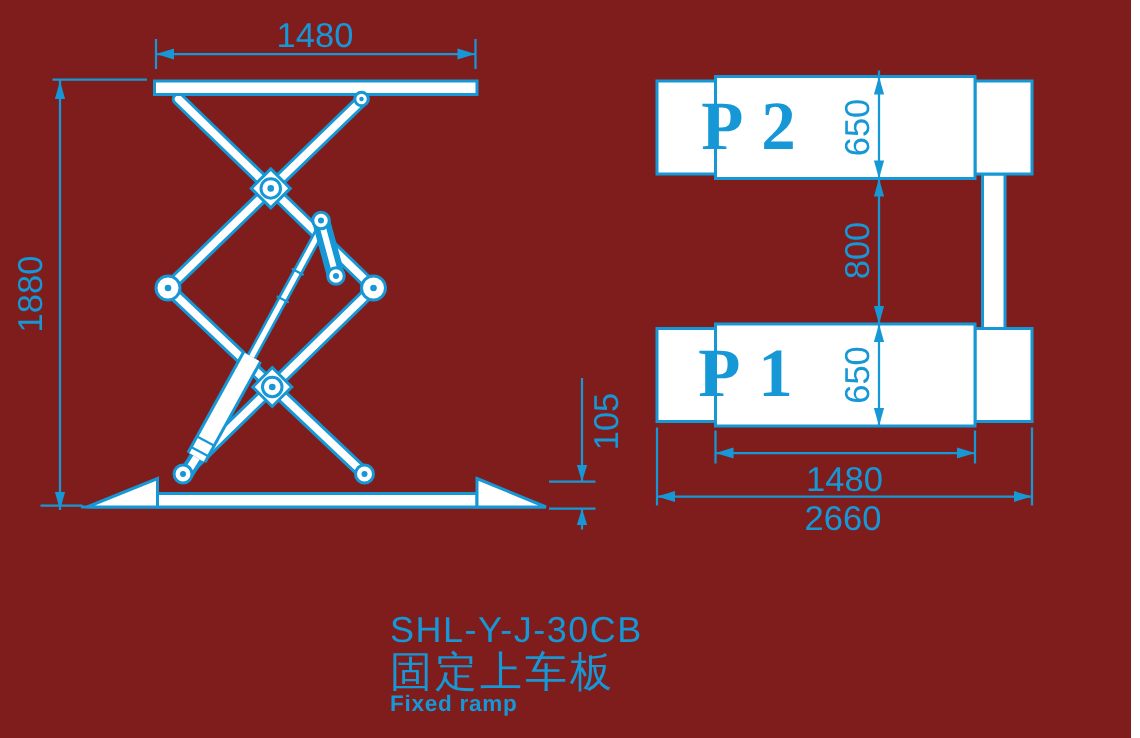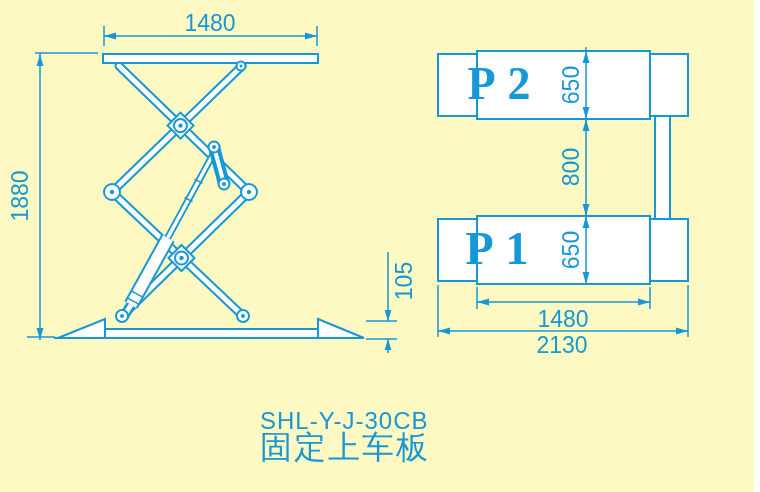--- a/index.html
+++ b/index.html
@@ -1,35 +1,35 @@
 <!DOCTYPE html>
 <html><head>
 <meta charset="utf-8">
 <style>
   html,body{margin:0;padding:0;background:#fff;}
   #canvas{
-    position:relative;width:754px;height:492px;background:#fef9c3;overflow:hidden;
+    position:relative;width:754px;height:492px;background:#7f1d1d;overflow:hidden;
     font-family:"Liberation Sans", sans-serif;
   }
   #canvas svg{position:absolute;left:0;top:0;}
   .lbl{
     position:absolute;color:#1697d6;font-size:23px;line-height:26px;
     text-align:center;white-space:nowrap;
   }
   .lbl.rot{transform:rotate(-90deg);transform-origin:center center;}
   .plat-lbl{
     position:absolute;color:#1697d6;font-family:"Liberation Serif", serif;
     font-weight:bold;font-size:46px;line-height:52px;letter-spacing:12px;
     text-align:center;white-space:nowrap;
   }
   #title-block{
     position:absolute;left:260px;top:408px;color:#1697d6;white-space:nowrap;
   }
   #title-block .model{font-size:24px;line-height:26px;letter-spacing:1px;}
-  #title-block .cn{font-size:32px;line-height:27px;letter-spacing:2px;}
+  #title-block .cn{font-size:28px;line-height:27px;letter-spacing:2px;}
   #title-block .en{font-size:15px;line-height:17px;font-weight:600;letter-spacing:0.5px;}
   .stroke{stroke:#1697d6;fill:none;stroke-width:2;}
   .thin{stroke:#1697d6;fill:none;stroke-width:1.5;}
   .wfill{fill:#ffffff;stroke:#1697d6;stroke-width:2;}
   .arrow{fill:#1697d6;stroke:none;}
   .armB{stroke:#1697d6;stroke-width:9;stroke-linecap:round;fill:none;}
   .armW{stroke:#ffffff;stroke-width:5;stroke-linecap:round;fill:none;}
   .dot{fill:#1697d6;stroke:none;}
 </style>
 </head>
@@ -179,20 +179,21 @@
   <div class="plat-lbl" style="left:448px;top:223px;width:110px;">P1</div>
 
   <div class="lbl rot" style="left:531px;top:72px;width:80px;">650</div>
 
   <div class="lbl rot" style="left:531px;top:154px;width:80px;">800</div>
 
   <div class="lbl rot" style="left:531px;top:237px;width:80px;">650</div>
 
   <div class="lbl" style="left:523px;top:306px;width:80px;">1480</div>
 
-  <div class="lbl" style="left:522px;top:332px;width:80px;">2130</div>
+  <div class="lbl" style="left:522px;top:332px;width:80px;">2660</div>
 
   <div id="title-block">
     <div class="model">SHL-Y-J-30CB</div>
     <div class="cn">固定上车板</div>
+    <div class="en">Fixed ramp</div>
   </div>
 
 </div>
 
 </body></html>

